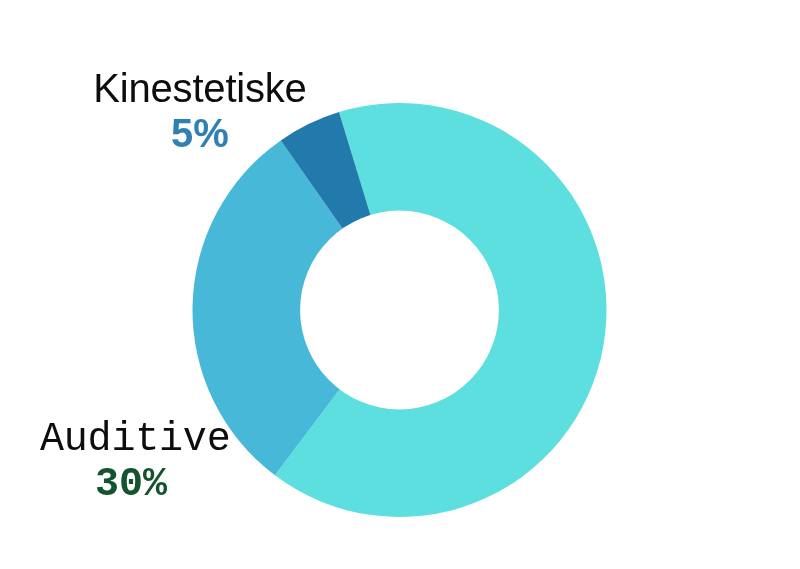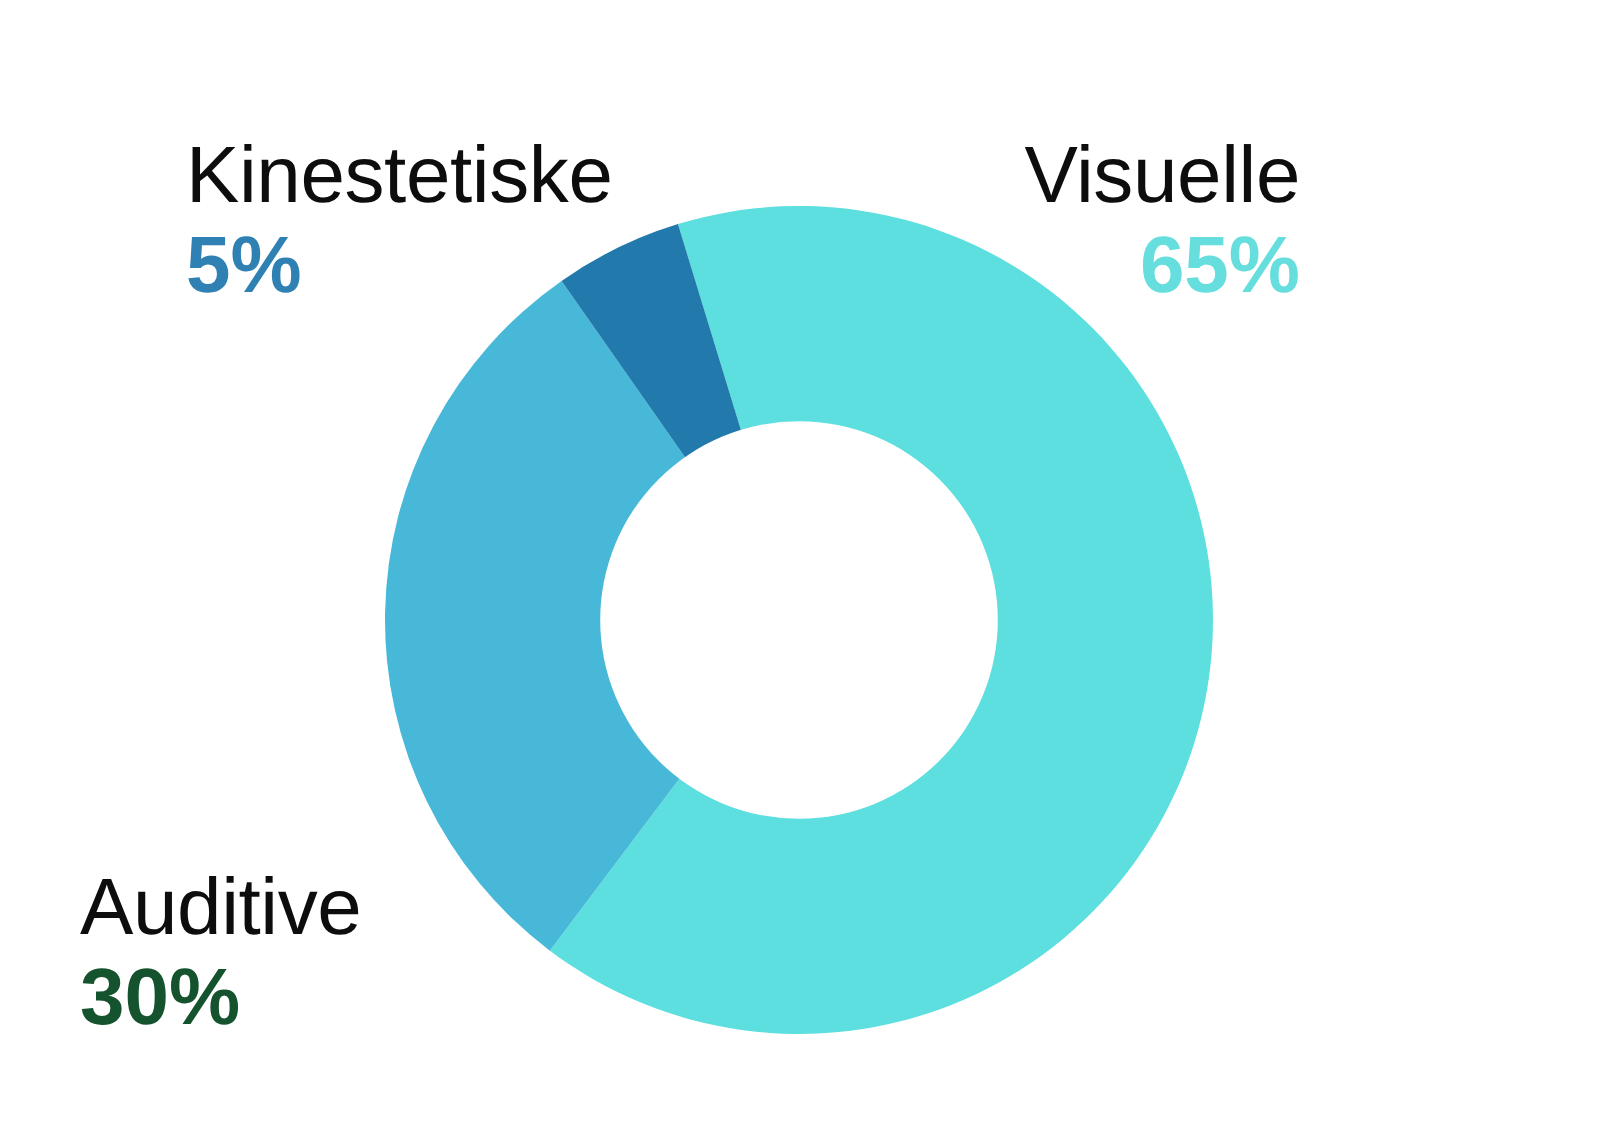--- a/index.html
+++ b/index.html
@@ -38,37 +38,39 @@
   .label-value {
     display: block;
     font-size: 40px;
     font-weight: 700;
     margin-top: 5px;
     letter-spacing: 0px;
   }
   #label-kinestetiske {
     left: 93px;
     top: 68px;
+    text-align: center;
     width: 214px;
   }
   #label-kinestetiske .label-value { color: #2F81B4; }
 
   #label-visuelle {
     left: 470px;
     top: 68px;
     text-align: right;
     width: 180px;
   }
   #label-visuelle .label-value { color: #65DEDD; }
 
   #label-auditive {
     left: 40px;
-    top: 434px;
-    text-align: left;
+    top: 420px;
+    text-align: center;
     width: 182px;
+    font-family: Liberation Mono, monospace;
   }
   #label-auditive .label-value { color: #14532d; }
 </style>
 </head>
 <body>
 
 <div id="chart-root">
 
   <svg id="donut-svg" width="800" height="569" viewBox="0 0 800 569">
     <g>
@@ -77,23 +79,19 @@
       <path fill="#2179AC" d="M 399.5 310 L 280.77 140.44 A 207 207 0 0 1 338.98 112.04 Z"></path>
     </g>
     <circle cx="399.5" cy="310" r="99.4" fill="#ffffff"></circle>
   </svg>
 
   <div class="chart-label" id="label-kinestetiske">
     <span class="label-name">Kinestetiske</span>
     <span class="label-value">5%</span>
   </div>
 
-  <div class="chart-label" id="label-visuelle">
-    <span class="label-name">Visuelle</span>
-    <span class="label-value">65%</span>
-  </div>
 
   <div class="chart-label" id="label-auditive">
     <span class="label-name">Auditive</span>
     <span class="label-value">30%</span>
   </div>
 
 </div>
 
 </body></html>

